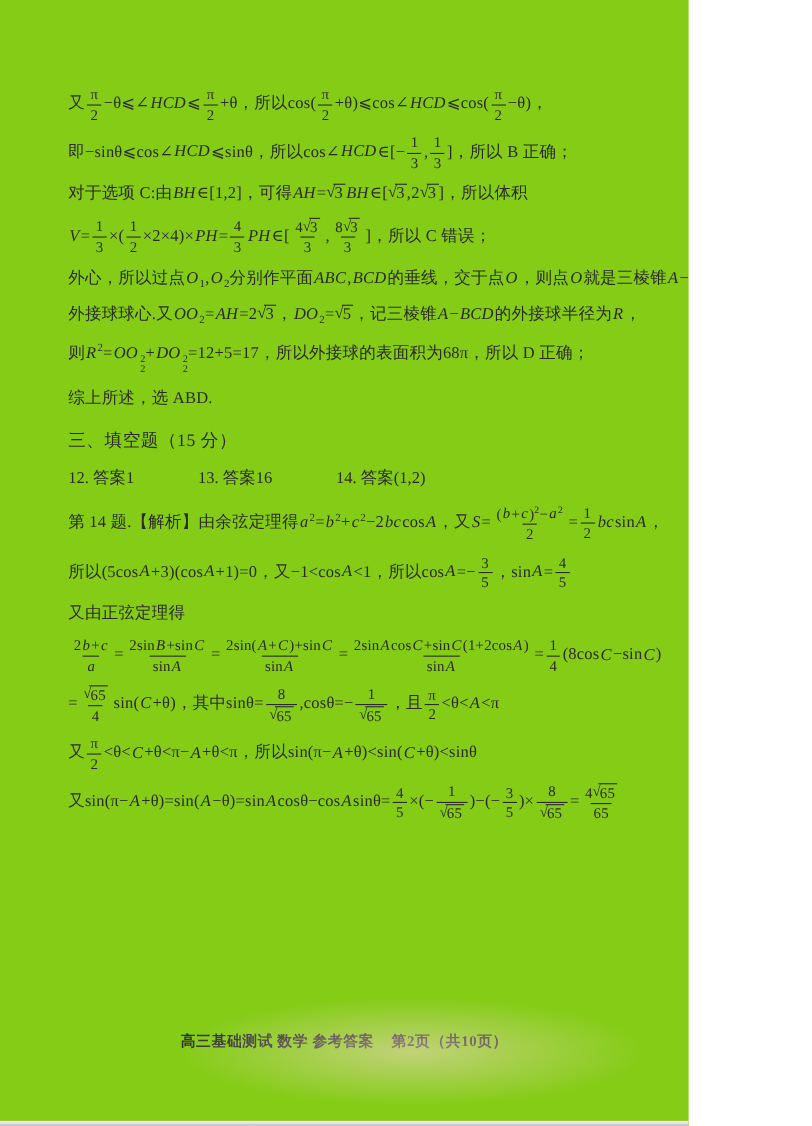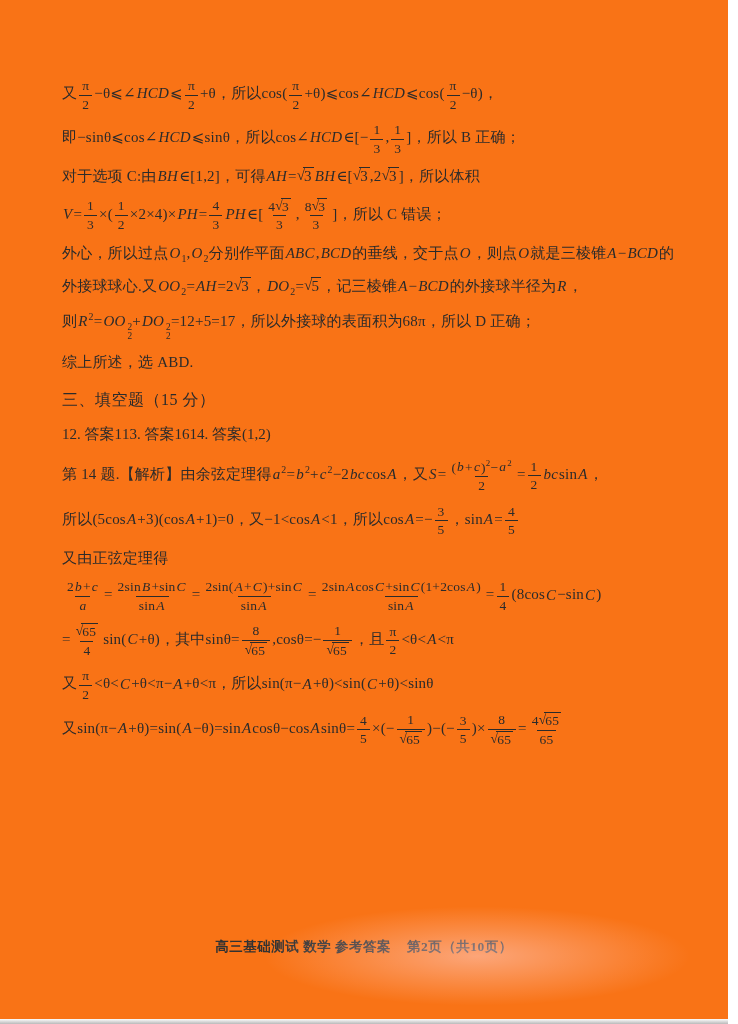--- a/index.html
+++ b/index.html
@@ -3,23 +3,23 @@
 <meta charset="utf-8">
 <style>
   * { box-sizing: border-box; margin: 0; padding: 0; }
   html, body { width: 738px; height: 1024px; }
   body {
     font-family: "Liberation Serif", "DejaVu Serif", "DejaVu Sans", serif;
     background: #ffffff;
   }
   .page {
     position: relative;
-    width: 728px;
+    width: 626px;
     height: 1024px;
-    background: #f97316;
+    background: #84cc16;
     overflow: hidden;
     color: #2b2b2b;
     padding-left: 44px;
   }
   .doc {
     position: absolute;
     left: 62px;
     top: 78px;
     width: 648px;
   }
@@ -64,20 +64,21 @@
     margin-left: 1px;
   }
   .heading {
     font-size: 16px;
     font-weight: 400;
     margin: 16px 0 14px;
     letter-spacing: 0.5px;
   }
   .answers {
     display: flex;
+    gap: 58px;
     font-size: 15px;
     margin-bottom: 14px;
   }
   .page-footer {
     position: absolute;
     left: 0;
     top: 938px;
     width: 100%;
     text-align: center;
     font-size: 13.5px;

